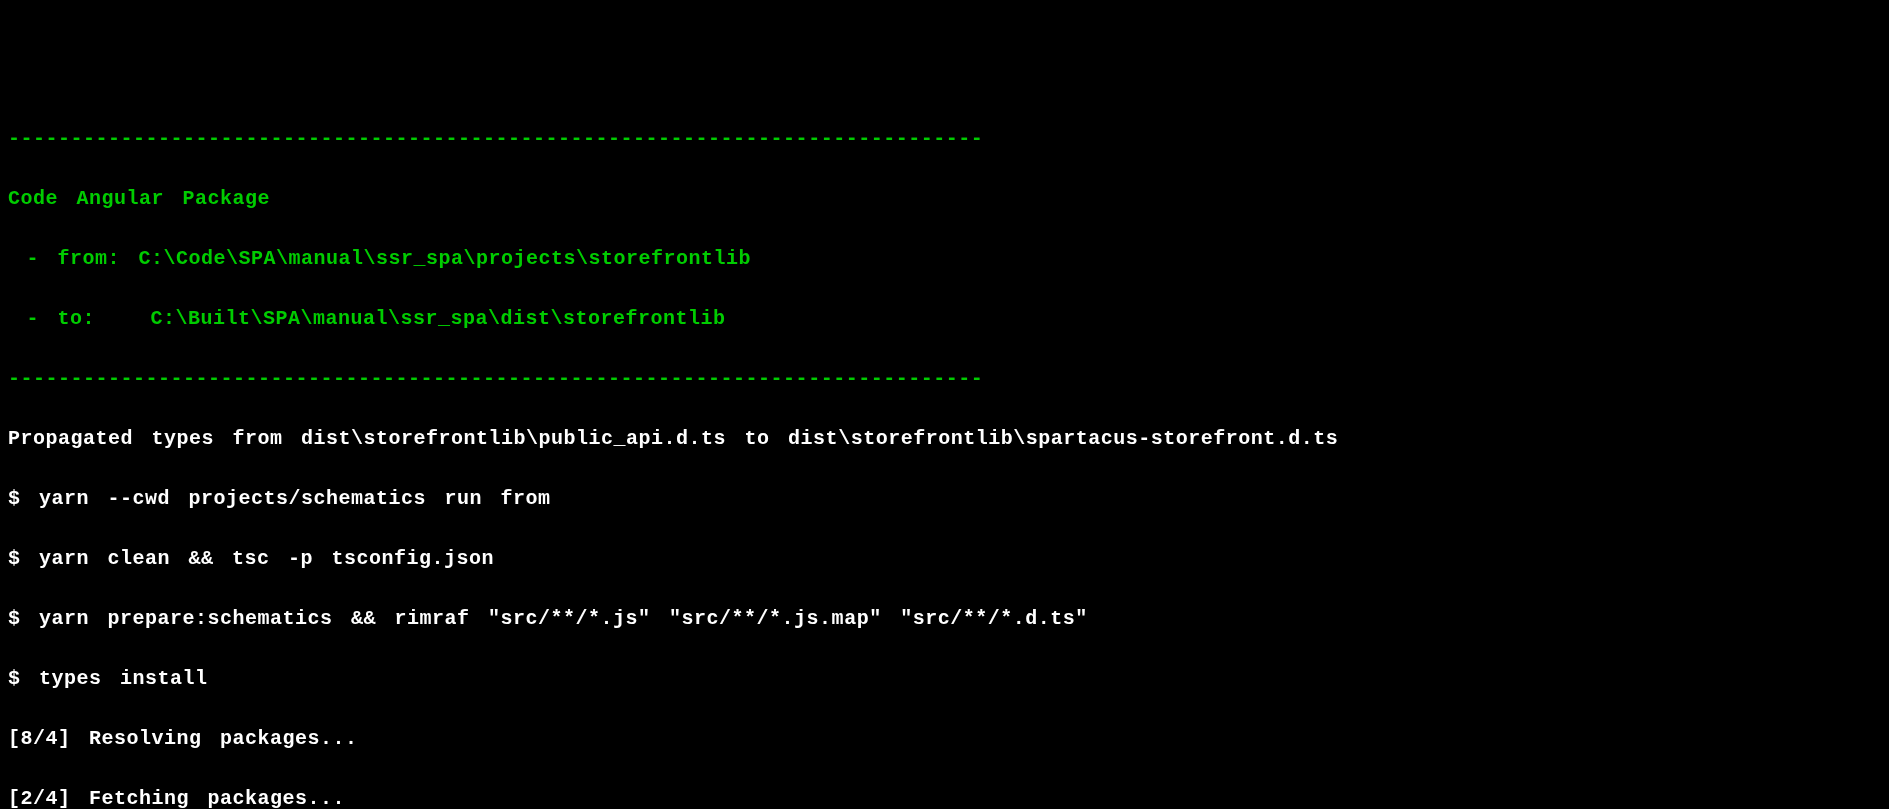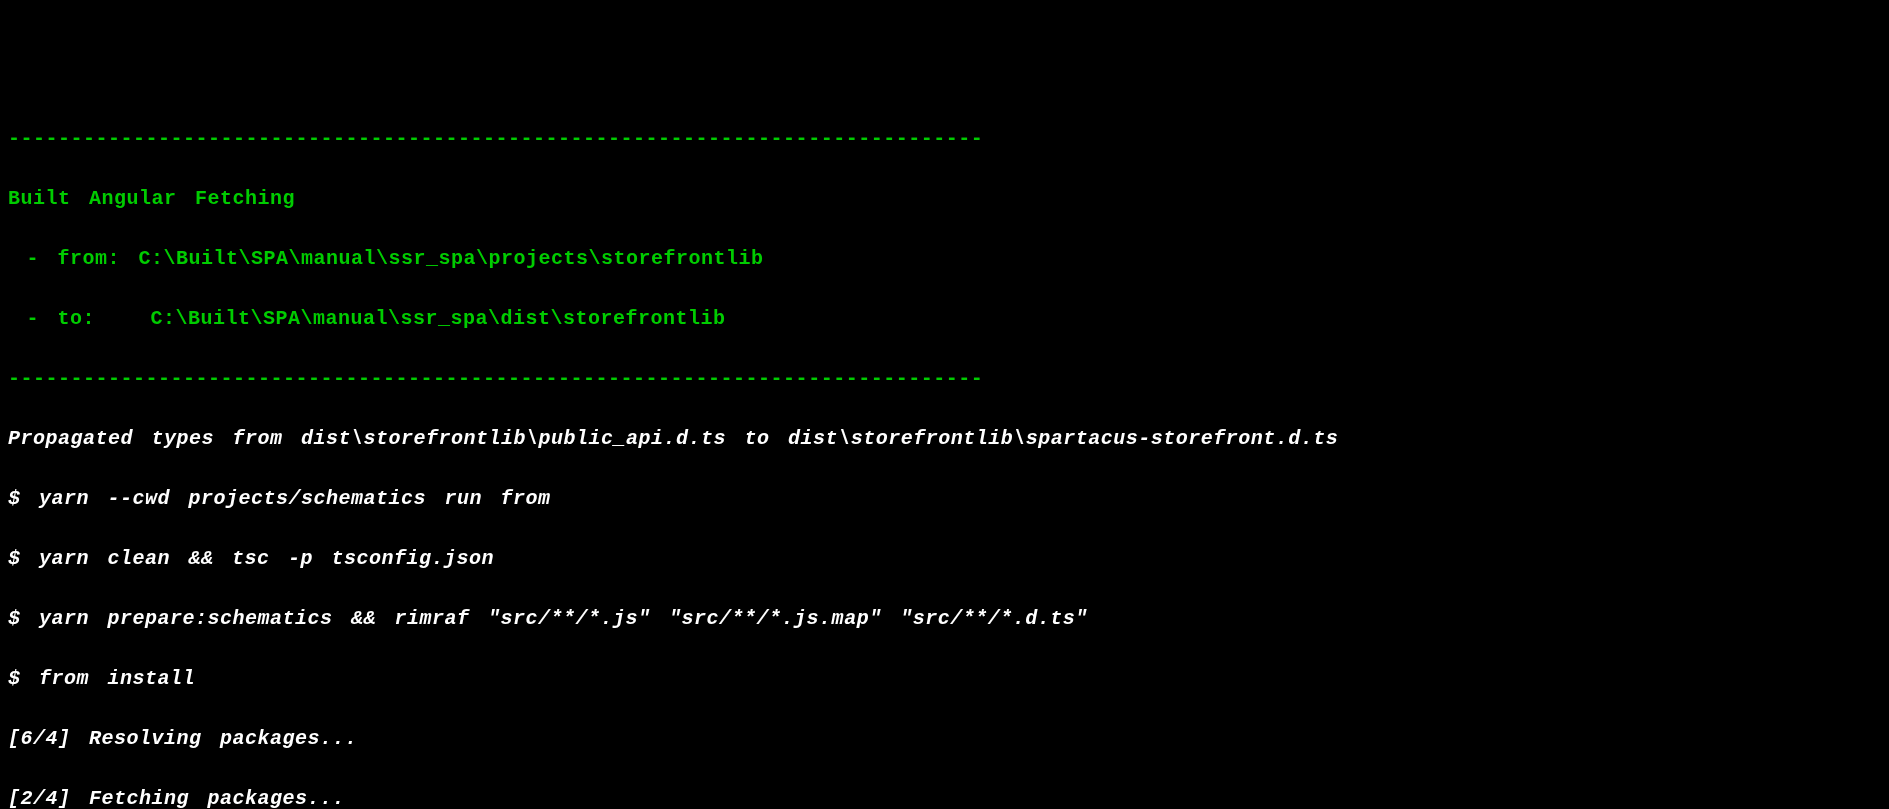--- a/index.html
+++ b/index.html
@@ -16,40 +16,39 @@
       word-spacing: 6px;
       line-height: 1.5;
       padding: 4px 8px;
       white-space: pre;
     }
     .green {
       color: #00cc00;
     }
     .white {
       color: #ffffff;
-      font-style: italic;
     }
     .line {
       display: block;
     }
   </style>
 </head>
 <body>
 
 
 
 <span class="line green">------------------------------------------------------------------------------</span>
-<span class="line green">Built Angular Fetching</span>
-<span class="line green"> - from: C:\Built\SPA\manual\ssr_spa\projects\storefrontlib</span>
+<span class="line green">Code Angular Package</span>
+<span class="line green"> - from: C:\Code\SPA\manual\ssr_spa\projects\storefrontlib</span>
 <span class="line green"> - to:   C:\Built\SPA\manual\ssr_spa\dist\storefrontlib</span>
 <span class="line green">------------------------------------------------------------------------------</span>
 <span class="line white">Propagated types from dist\storefrontlib\public_api.d.ts to dist\storefrontlib\spartacus-storefront.d.ts</span>
 <span class="line white">$ yarn --cwd projects/schematics run from</span>
 <span class="line white">$ yarn clean &amp;&amp; tsc -p tsconfig.json</span>
 <span class="line white">$ yarn prepare:schematics &amp;&amp; rimraf "src/**/*.js" "src/**/*.js.map" "src/**/*.d.ts"</span>
-<span class="line white">$ from install</span>
-<span class="line white">[6/4] Resolving packages...</span>
+<span class="line white">$ types install</span>
+<span class="line white">[8/4] Resolving packages...</span>
 <span class="line white">[2/4] Fetching packages...</span>
 
 
 
 
 
 
 </body></html>

